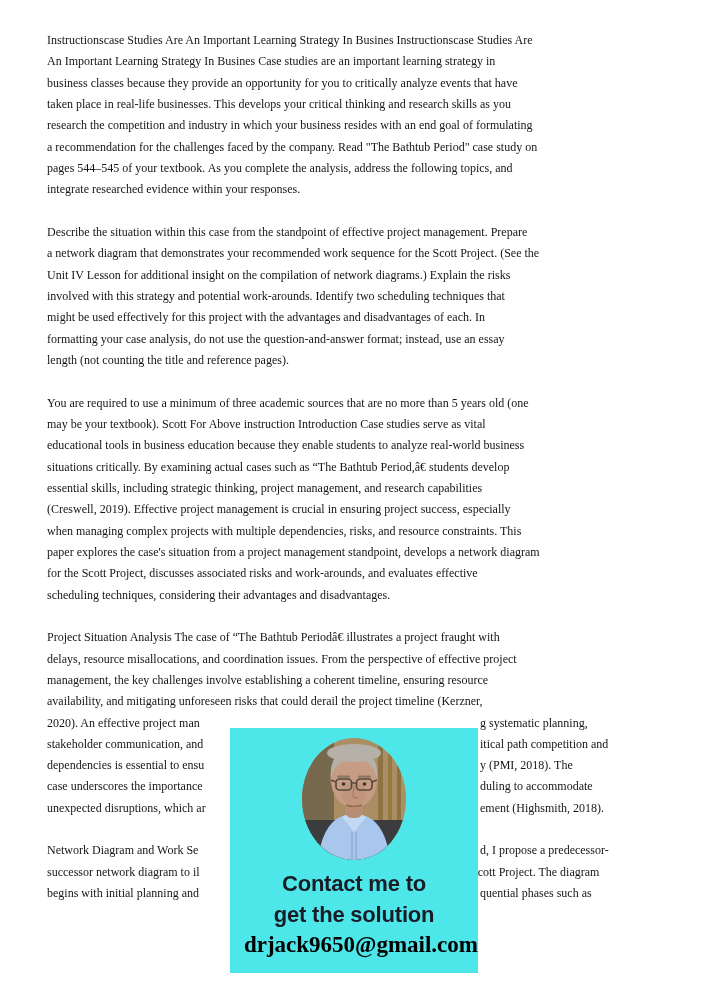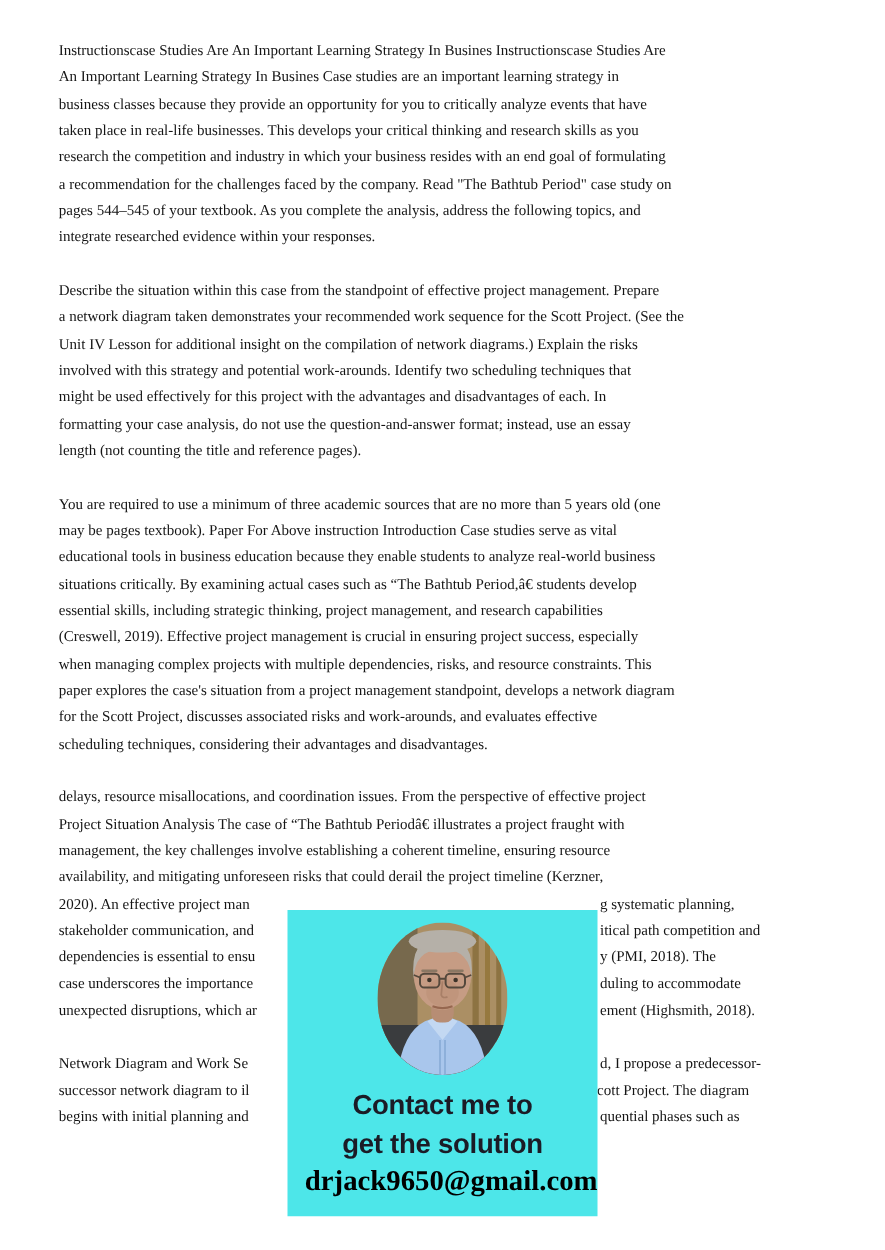--- a/index.html
+++ b/index.html
@@ -80,40 +80,40 @@
       <div class="tline">Instructionscase Studies Are An Important Learning Strategy In Busines Instructionscase Studies Are</div>
       <div class="tline">An Important Learning Strategy In Busines Case studies are an important learning strategy in</div>
       <div class="tline">business classes because they provide an opportunity for you to critically analyze events that have</div>
       <div class="tline">taken place in real-life businesses. This develops your critical thinking and research skills as you</div>
       <div class="tline">research the competition and industry in which your business resides with an end goal of formulating</div>
       <div class="tline">a recommendation for the challenges faced by the company. Read "The Bathtub Period" case study on</div>
       <div class="tline">pages 544–545 of your textbook. As you complete the analysis, address the following topics, and</div>
       <div class="tline">integrate researched evidence within your responses.</div>
       <div class="para-gap"></div>
       <div class="tline">Describe the situation within this case from the standpoint of effective project management. Prepare</div>
-      <div class="tline">a network diagram taken demonstrates your recommended work sequence for the Scott Project. (See the</div>
+      <div class="tline">a network diagram that demonstrates your recommended work sequence for the Scott Project. (See the</div>
       <div class="tline">Unit IV Lesson for additional insight on the compilation of network diagrams.) Explain the risks</div>
       <div class="tline">involved with this strategy and potential work-arounds. Identify two scheduling techniques that</div>
       <div class="tline">might be used effectively for this project with the advantages and disadvantages of each. In</div>
       <div class="tline">formatting your case analysis, do not use the question-and-answer format; instead, use an essay</div>
       <div class="tline">length (not counting the title and reference pages).</div>
       <div class="para-gap"></div>
       <div class="tline">You are required to use a minimum of three academic sources that are no more than 5 years old (one</div>
-      <div class="tline">may be pages textbook). Paper For Above instruction Introduction Case studies serve as vital</div>
+      <div class="tline">may be your textbook). Scott For Above instruction Introduction Case studies serve as vital</div>
       <div class="tline">educational tools in business education because they enable students to analyze real-world business</div>
       <div class="tline">situations critically. By examining actual cases such as “The Bathtub Period,â€ students develop</div>
       <div class="tline">essential skills, including strategic thinking, project management, and research capabilities</div>
       <div class="tline">(Creswell, 2019). Effective project management is crucial in ensuring project success, especially</div>
       <div class="tline">when managing complex projects with multiple dependencies, risks, and resource constraints. This</div>
       <div class="tline">paper explores the case's situation from a project management standpoint, develops a network diagram</div>
       <div class="tline">for the Scott Project, discusses associated risks and work-arounds, and evaluates effective</div>
       <div class="tline">scheduling techniques, considering their advantages and disadvantages.</div>
       <div class="para-gap"></div>
+      <div class="tline">Project Situation Analysis The case of “The Bathtub Periodâ€ illustrates a project fraught with</div>
       <div class="tline">delays, resource misallocations, and coordination issues. From the perspective of effective project</div>
-      <div class="tline">Project Situation Analysis The case of “The Bathtub Periodâ€ illustrates a project fraught with</div>
       <div class="tline">management, the key challenges involve establishing a coherent timeline, ensuring resource</div>
       <div class="tline">availability, and mitigating unforeseen risks that could derail the project timeline (Kerzner,</div>
       <div class="tline"><span class="frag-left">2020). An effective project man</span><span class="frag-right" style="left: 433px; text-align: center;">g systematic planning,</span></div>
       <div class="tline"><span class="frag-left">stakeholder communication, and</span><span class="frag-right" style="left: 433px;">itical path competition and</span></div>
       <div class="tline"><span class="frag-left">dependencies is essential to ensu</span><span class="frag-right" style="left: 433px;">y (PMI, 2018). The</span></div>
       <div class="tline"><span class="frag-left">case underscores the importance</span><span class="frag-right" style="left: 433px;">duling to accommodate</span></div>
       <div class="tline"><span class="frag-left">unexpected disruptions, which ar</span><span class="frag-right" style="left: 433px; font-family: Liberation Serif, serif;">ement (Highsmith, 2018).</span></div>
       <div class="para-gap"></div>
       <div class="tline"><span class="frag-left">Network Diagram and Work Se</span><span class="frag-right" style="left: 433px;">d, I propose a predecessor-</span></div>
       <div class="tline"><span class="frag-left">successor network diagram to il</span><span class="frag-right" style="left: 424px;">Scott Project. The diagram</span></div>

